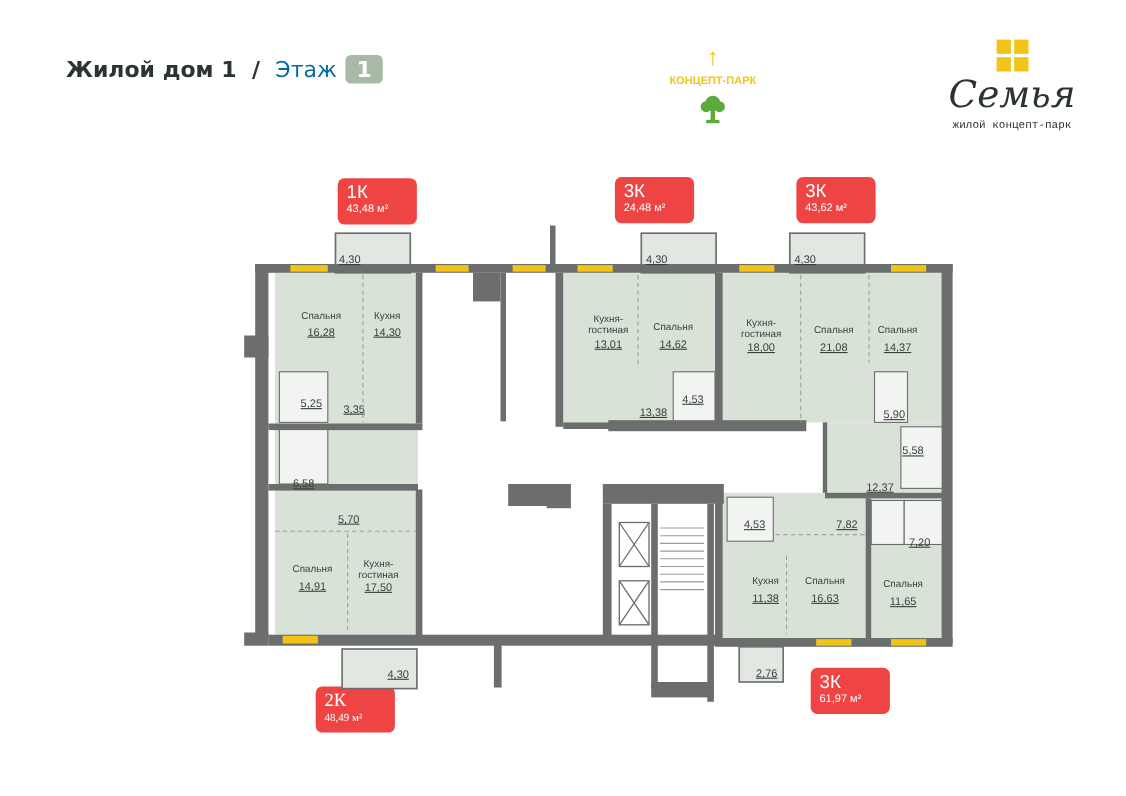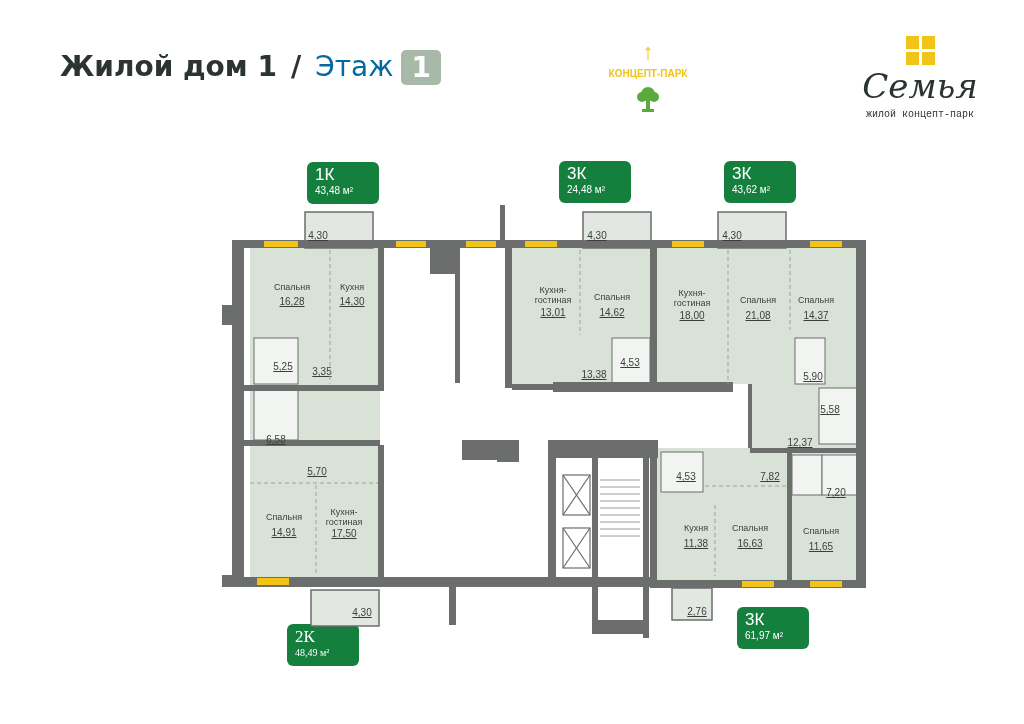--- a/index.html
+++ b/index.html
@@ -1,30 +1,30 @@
 <!DOCTYPE html>
 <html><head>
 <meta charset="utf-8">
 <style>
   html, body { margin:0; padding:0; background:#ffffff; }
   body { width:1024px; height:724px; position:relative; overflow:hidden; font-family:"Liberation Sans", sans-serif; }
-  .title { position:absolute; left:60px; top:50px; font-size:28px; font-weight:bold; color:#2b3430; display:flex; align-items:flex-start; gap:8px; font-family:"DejaVu Sans", sans-serif; }
+  .title { position:absolute; left:60px; top:50px; font-size:20px; font-weight:bold; color:#2b3430; display:flex; align-items:center; gap:8px; font-family:"DejaVu Sans", sans-serif; }
   .title .sep { margin:0 6px; }
   .title .floor-label { color:#0369a1; font-weight:normal; }
   .title .floor-badge { background:#a9b9a7; color:#fff; border-radius:5px; padding:1px 10px; font-weight:bold; }
   .park { position:absolute; left:598px; top:42px; width:100px; text-align:center; }
   .park .arrow { color:#f2c418; font-size:22px; line-height:20px; font-weight:bold; }
   .park .label { color:#f2c418; font-size:10px; font-weight:bold; margin-top:6px; }
   .park .tree { margin-top:6px; }
   .logo { position:absolute; left:850px; top:36px; width:140px; text-align:center; }
   .logo .squares { display:grid; grid-template-columns:13px 13px; gap:3px; margin:0 auto; width:29px; }
   .logo .squares div { width:13px; height:13px; background:#f2c418; }
   .logo .word { font-family:"DejaVu Serif", serif; font-style:italic; font-size:34px; color:#2b3430; margin-top:2px; line-height:38px; }
   .logo .sub { font-size:10px; color:#2b3430; margin-top:4px;font-family:Liberation Mono, monospace; }
-  .badge { position:absolute; background:#15803d; border-radius:6px; color:#fff; padding:4px 8px; width:56px; height:34px; }
+  .badge { position:absolute; background:#ef4444; border-radius:6px; color:#fff; padding:4px 8px; width:56px; height:34px; }
   .badge .type { font-size:17px; line-height:18px; }
   .badge .area { font-size:10px; line-height:13px; }
   svg.plan { position:absolute; left:0; top:0; }
   .rl { font-size:9px; fill:#3a3f3c; text-anchor:middle; font-family:"Liberation Sans", sans-serif; }
   .ra { font-size:10px; fill:#3a3f3c; text-anchor:middle; font-family:"Liberation Sans", sans-serif; text-decoration:underline; }
 </style>
 </head>
 <body>
 
 <div class="title">

